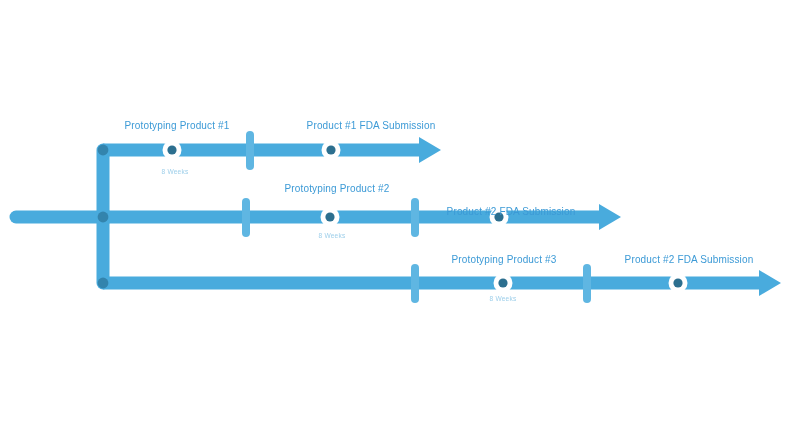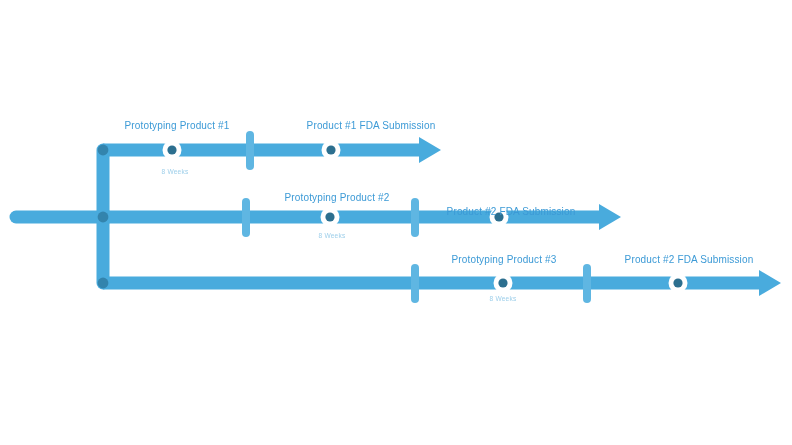--- a/index.html
+++ b/index.html
@@ -115,21 +115,21 @@
         <circle cx="678" cy="283" r="9.5" fill="#ffffff"></circle>
         <circle cx="678" cy="283" r="4.6" fill="#2c6f8f"></circle>
       </g>
     </g>
   </svg>
 
   <div class="milestone-label" style="left:177px; top:121px;">Prototyping Product #1</div>
   <div class="duration-label" style="left:175px; top:169px;">8 Weeks</div>
   <div class="milestone-label" style="left:334px; top:121px;margin-left:37px;">Product #1 FDA Submission</div>
 
-  <div class="milestone-label" style="left:337px; top:193px;">Prototyping Product #2</div>
+  <div class="milestone-label" style="left:337px; top:184px;">Prototyping Product #2</div>
   <div class="duration-label" style="left:332px; top:233px;">8 Weeks</div>
   <div class="milestone-label" style="left:511px; top:189px;margin-top:18px;">Product #2 FDA Submission</div>
 
   <div class="milestone-label" style="left:504px; top:255px;">Prototyping Product #3</div>
   <div class="duration-label" style="left:503px; top:296px;">8 Weeks</div>
   <div class="milestone-label" style="left:689px; top:255px;">Product #2 FDA Submission</div>
 
 </div>
 
 </body></html>

